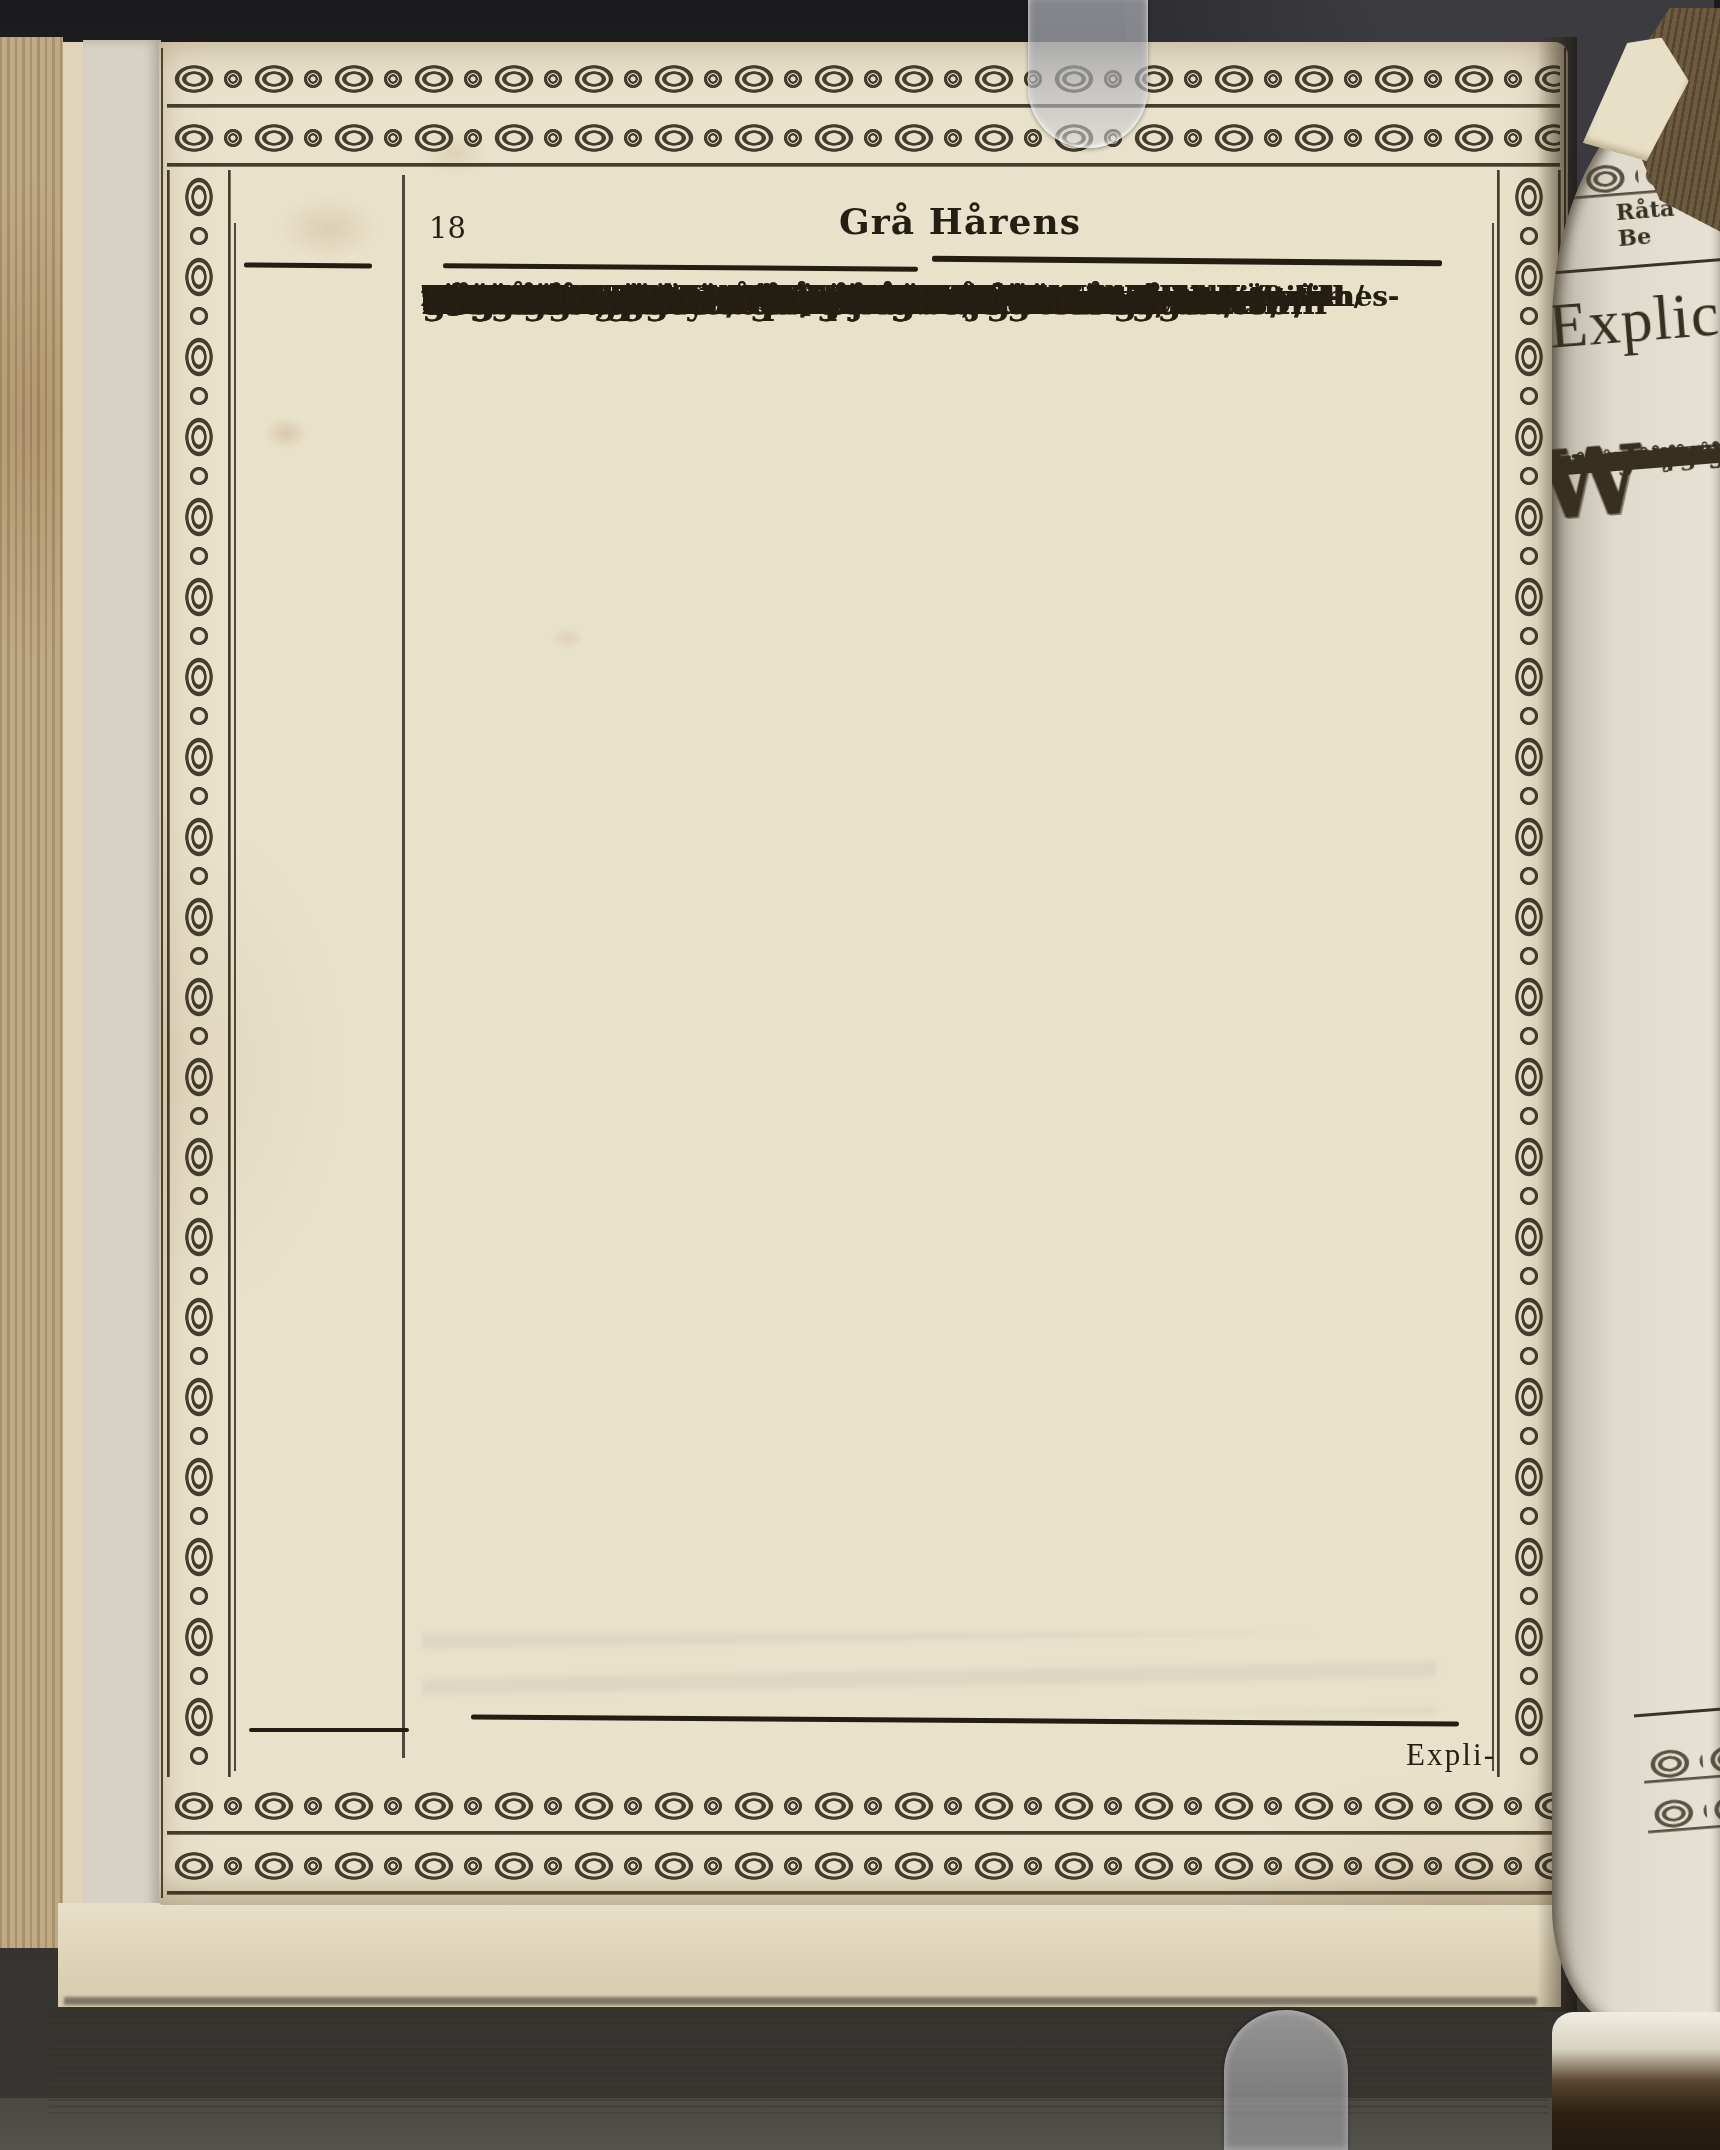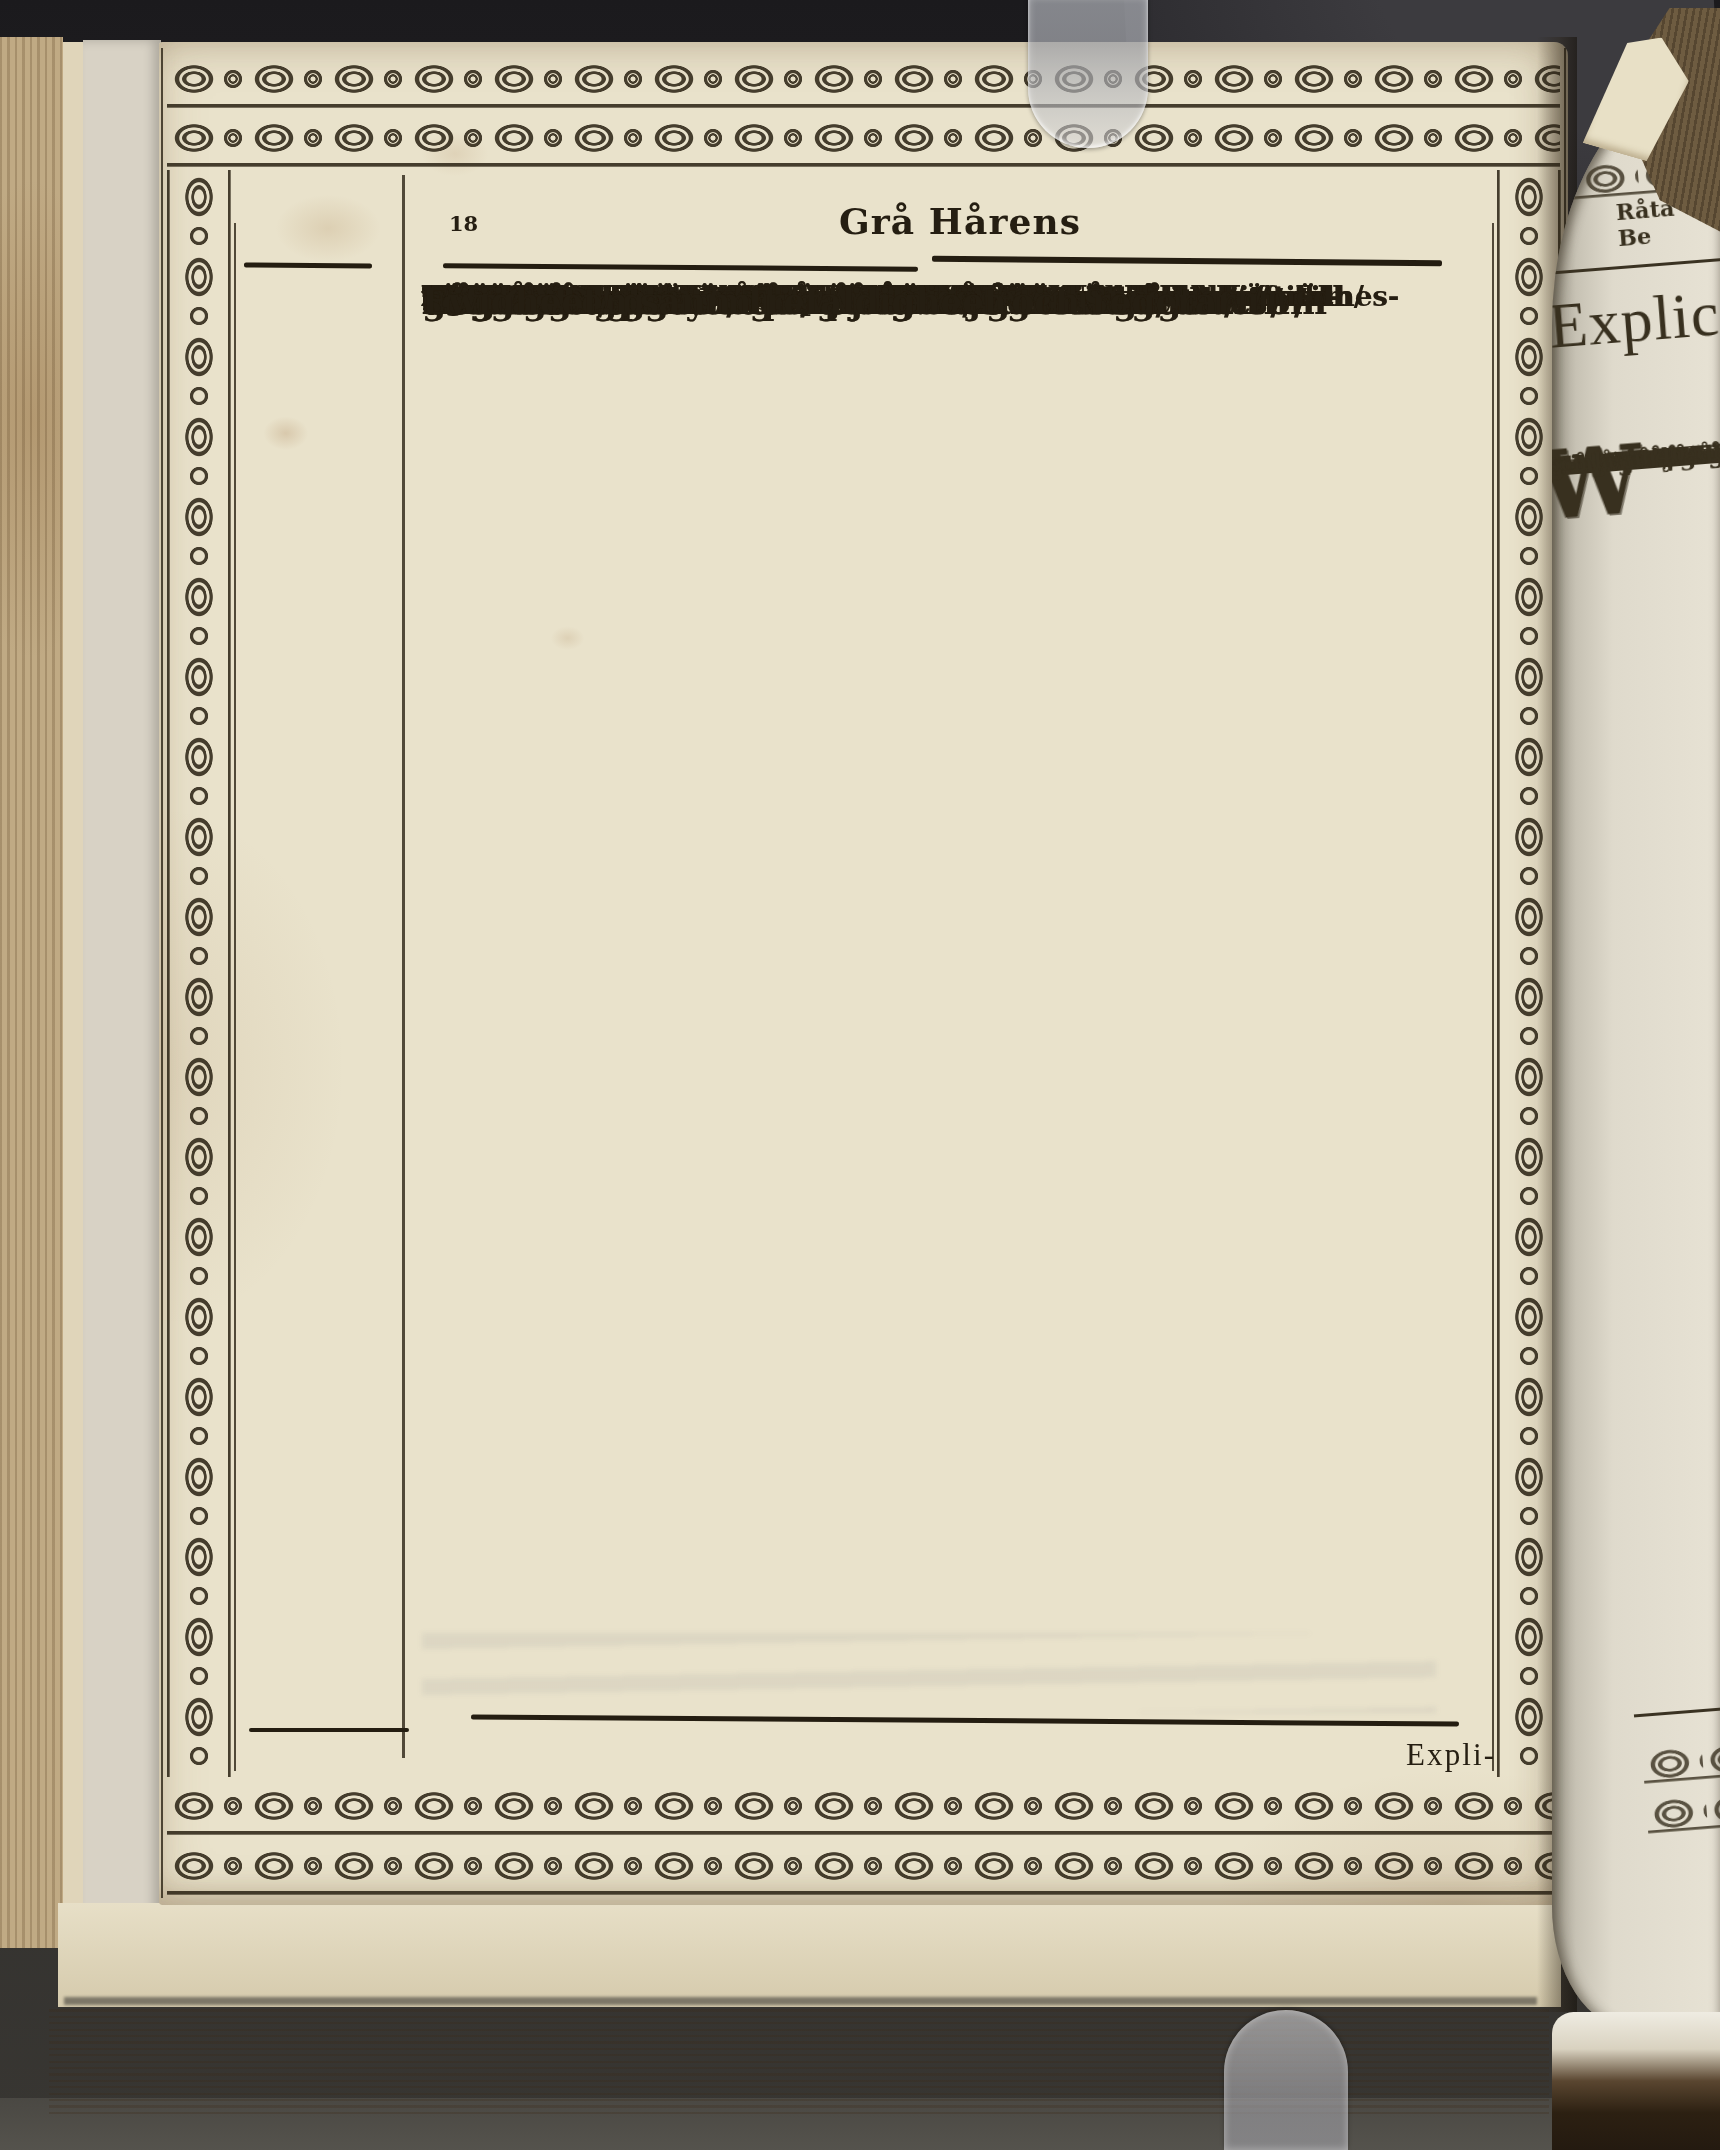--- a/index.html
+++ b/index.html
@@ -51,21 +51,21 @@
   .bandv{background-image:
       radial-gradient(17.6px 24.6px at 32px 27px,rgba(0,0,0,0) 58%,var(--oi) 62% 76%,rgba(0,0,0,0) 80%),
       radial-gradient(9px 14px at 32px 27px,rgba(0,0,0,0) 50%,var(--oi) 58% 82%,rgba(0,0,0,0) 88%),
       radial-gradient(11.2px 11.2px at 32px 66px,rgba(0,0,0,0) 48%,var(--oi) 56% 78%,rgba(0,0,0,0) 84%),
       linear-gradient(90deg,var(--oi),var(--oi)),linear-gradient(90deg,var(--oi),var(--oi));
     background-size:64px 80px,64px 80px,64px 80px,2.7px 100%,2.7px 100%;
     background-position:0 0,0 0,0 0,0 0,100% 0;
     background-repeat:repeat-y,repeat-y,repeat-y,no-repeat,no-repeat;}
   .frameline{background:#2b2314;opacity:.8;}
   
-  .pagenum{left:270px;top:169px;font-size:21px;font-weight:700;margin-left:20px;}
+  .pagenum{left:270px;top:169px;font-size:29px;font-weight:400;}
   .runtitle{left:275px;top:158px;width:1052px;text-align:center;font-size:36px;font-weight:700;letter-spacing:1.1px;}
   .hrule{height:4.8px;background:#241d11;border-radius:2.1px;}
   
   .bodytext{left:263px;top:233px;width:1052px;}
   .bodytext{position:absolute;}
   .tline{position:relative;width:100%;text-align:justify;text-align-last:justify;white-space:normal;}
   .tl-left{text-align-last:left;}
   .seg{text-shadow:0 0 0.5px rgba(40,30,15,.55);}
   .seg-n{font-size:28px;line-height:43px;font-weight:700;letter-spacing:-0.3px;}
   .seg-b{font-size:35px;line-height:53px;font-weight:700;letter-spacing:-0.5px;}

